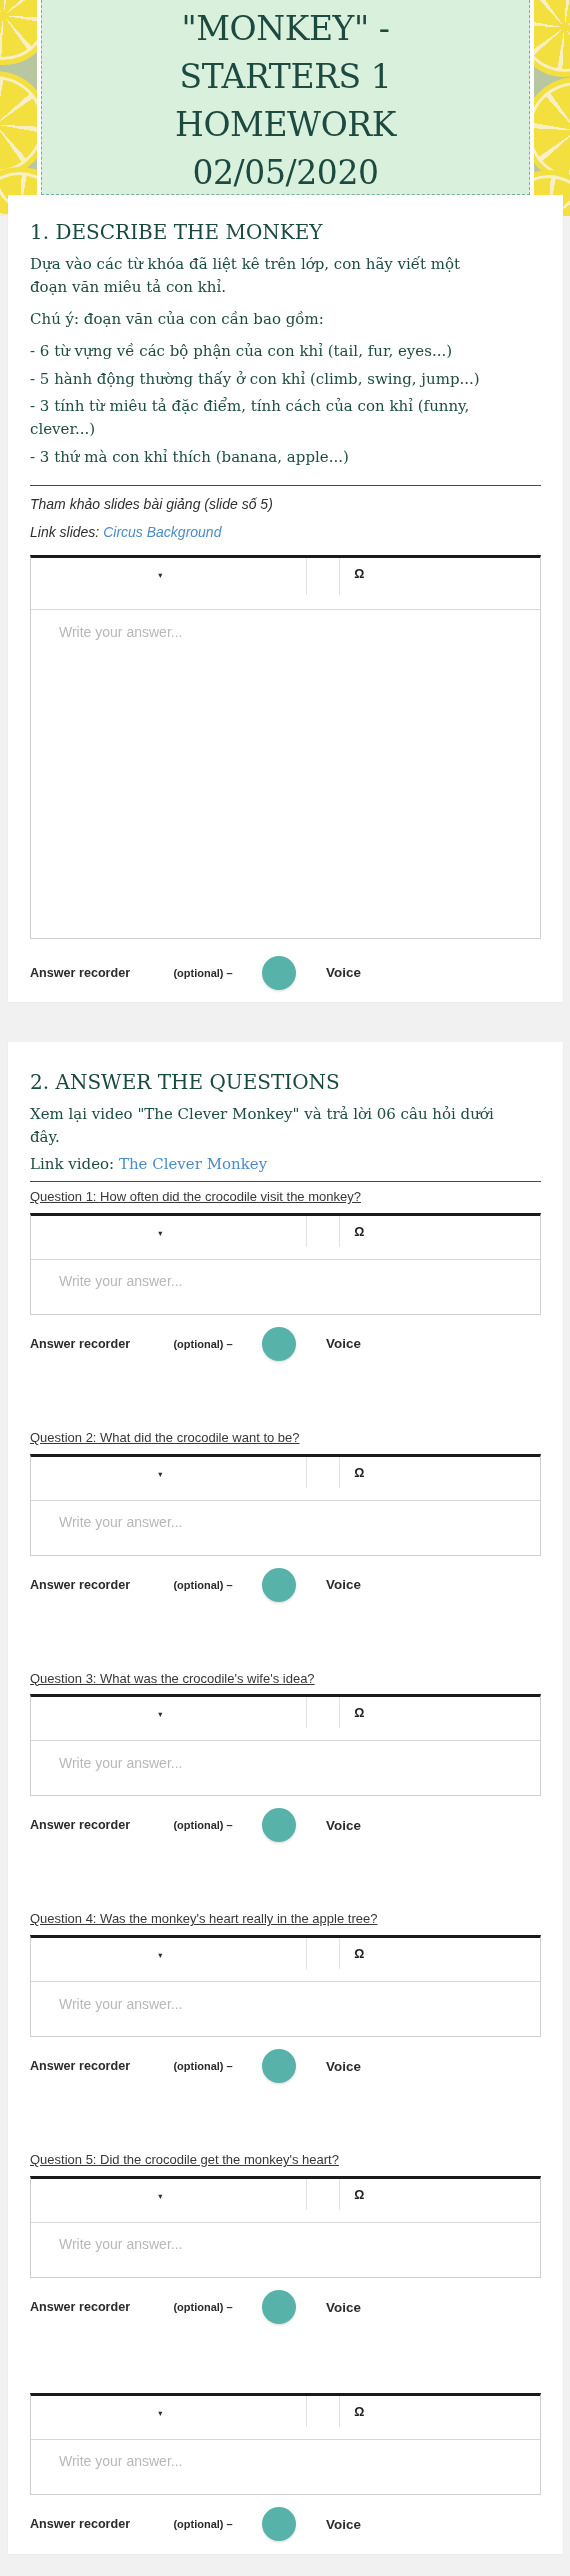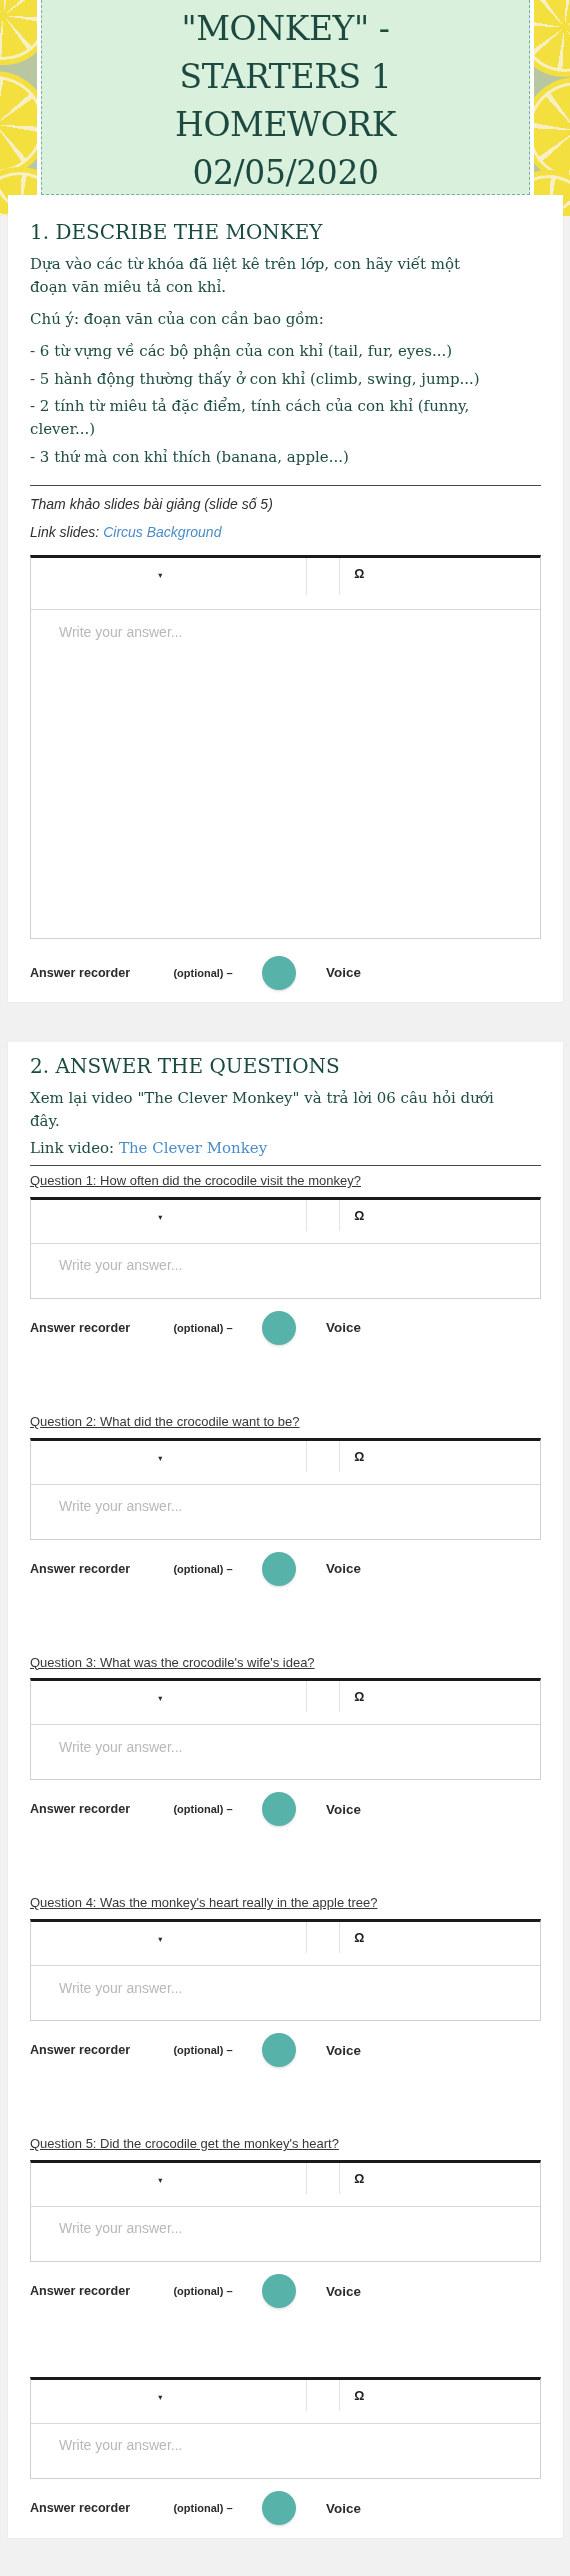--- a/index.html
+++ b/index.html
@@ -59,21 +59,21 @@
     position:relative;
     z-index:2;
     width:555px;
     margin:0 auto;
     background:#ffffff;
     box-sizing:border-box;
     padding:0 22px;
     box-shadow:0 0.7px 1.5px rgba(0,0,0,.07);
   }
   .card.task1{margin-top:-21px;padding-top:25px;padding-bottom:12px;}
-  .card.task2{margin-top:40px;padding-top:12px;padding-bottom:13.4px;margin-bottom:18px;}
+  .card.task2{margin-top:40px;padding-top:28px;padding-bottom:13.4px;margin-bottom:18px;}
   .section-heading{
     font-family:"DejaVu Serif","Liberation Serif",serif;
     font-weight:normal;
     font-size:20px;
     color:#1a4a3e;
     margin:0 0 9px 0;
   }
   .serif-p{
     font-family:"DejaVu Serif","Liberation Serif",serif;
     font-size:15px;
@@ -193,21 +193,21 @@
     </div>
   </div>
 </div>
 
 <div class="card task1">
   <h2 class="section-heading">1. DESCRIBE THE MONKEY</h2>
   <p class="serif-p">Dựa vào các từ khóa đã liệt kê trên lớp, con hãy viết một đoạn văn miêu tả con khỉ.</p>
   <p class="serif-p">Chú ý: đoạn văn của con cần bao gồm:</p>
   <p class="serif-p item">- 6 từ vựng về các bộ phận của con khỉ (tail, fur, eyes...)</p>
   <p class="serif-p item">- 5 hành động thường thấy ở con khỉ (climb, swing, jump...)</p>
-  <p class="serif-p item">- 2 tính từ miêu tả đặc điểm, tính cách của con khỉ (funny, clever...)</p>
+  <p class="serif-p item">- 3 tính từ miêu tả đặc điểm, tính cách của con khỉ (funny, clever...)</p>
   <p class="serif-p item">- 3 thứ mà con khỉ thích (banana, apple...)</p>
   <hr class="rule">
   <p class="note-italic">Tham khảo slides bài giảng (slide số 5)</p>
   <p class="note-italic"><span>Link slides: </span><a class="link">Circus Background</a></p>
 
   <div class="editor tall">
     <div class="toolbar">
       <span class="tb-caret">▾</span>
       <span class="tb-sep s1"></span>
       <span class="tb-sep s2"></span>

